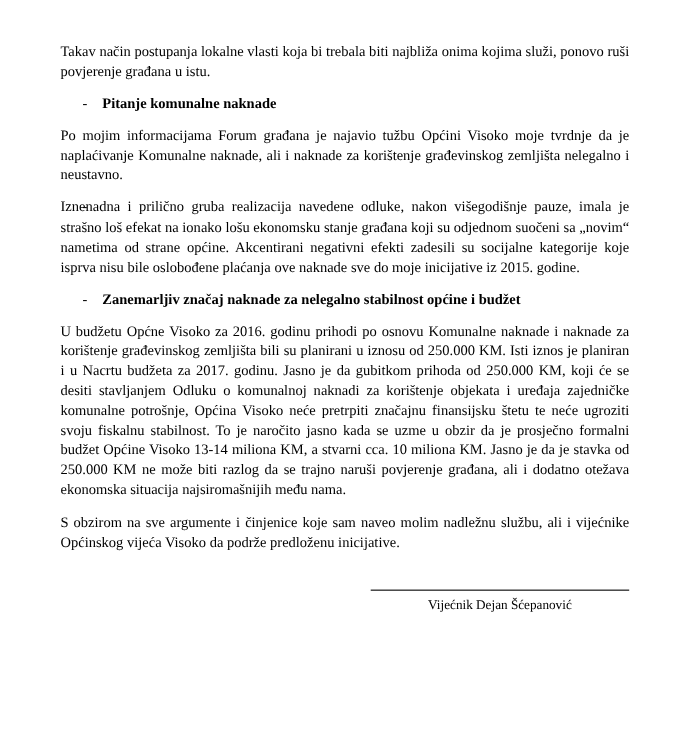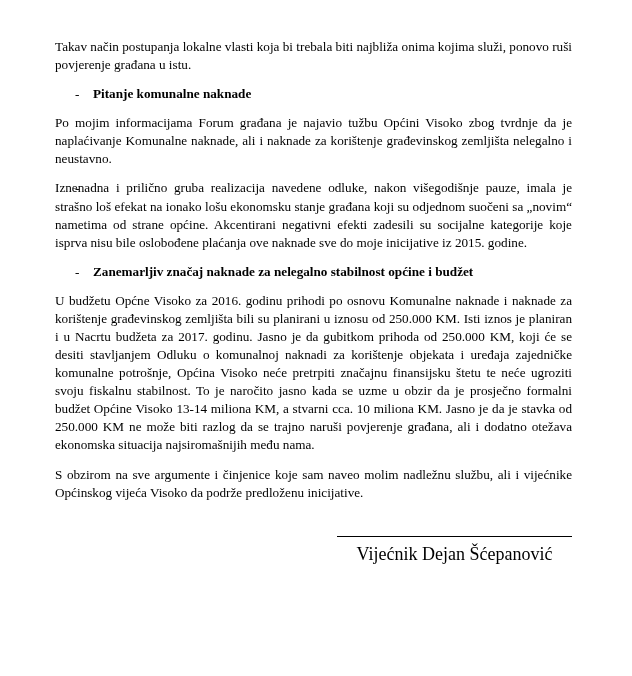--- a/index.html
+++ b/index.html
@@ -51,37 +51,37 @@
   .sig-block {
     width: 235px;
     text-align: center;
   }
   .sig-line {
     border-top: 1px solid #000;
     width: 100%;
     margin-bottom: 6px;
   }
   .sig-name {
-    font-size: 18px;
+    font-size: 12px;
     line-height: 1.3;
   }
 </style>
 </head>
 <body>
 
 <div class="page">
 
   <p id="p-intro"><span>Takav način postupanja lokalne vlasti koja bi trebala biti najbliža onima kojima služi, ponovo ruši povjerenje građana u istu.</span></p>
 
   <div class="bullet">
     <span class="dash">-</span>
     <span>Pitanje komunalne naknade</span>
   </div>
 
-  <p id="p-body1"><span>Po mojim informacijama Forum građana je najavio tužbu Općini Visoko zbog tvrdnje da je </span><span class="b">naplaćivanje Komunalne naknade, ali i naknade za korištenje građevinskog zemljišta nelegalno i neustavno.</span></p>
+  <p id="p-body1"><span>Po mojim informacijama Forum građana je najavio tužbu Općini Visoko moje tvrdnje da je </span><span class="b">naplaćivanje Komunalne naknade, ali i naknade za korištenje građevinskog zemljišta nelegalno i neustavno.</span></p>
 
   <div class="bullet">
     <span class="dash">-</span>
   </div>
 
   <p id="p-body2"><span>Iznenadna i prilično gruba realizacija navedene odluke, nakon višegodišnje pauze, imala je strašno loš efekat na ionako lošu ekonomsku stanje građana koji su odjednom suočeni sa „novim“ nametima od strane općine. </span><span class="b">Akcentirani negativni efekti zadesili su socijalne kategorije koje isprva nisu bile oslobođene plaćanja ove naknade sve do moje inicijative iz 2015. godine.</span></p>
 
   <div class="bullet">
     <span class="dash">-</span>
     <span>Zanemarljiv značaj naknade za nelegalno stabilnost općine i budžet</span>

